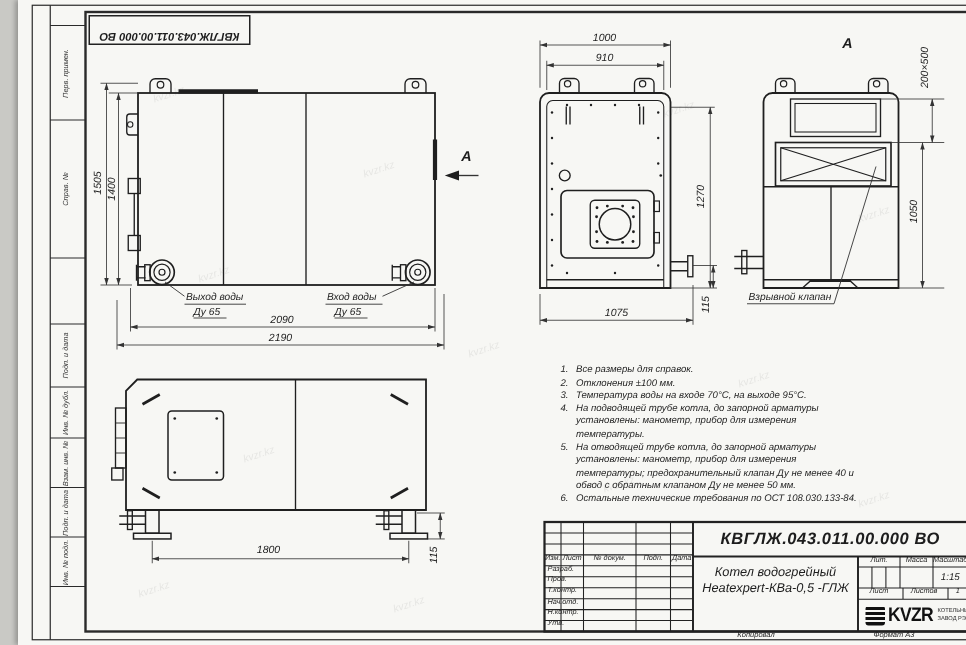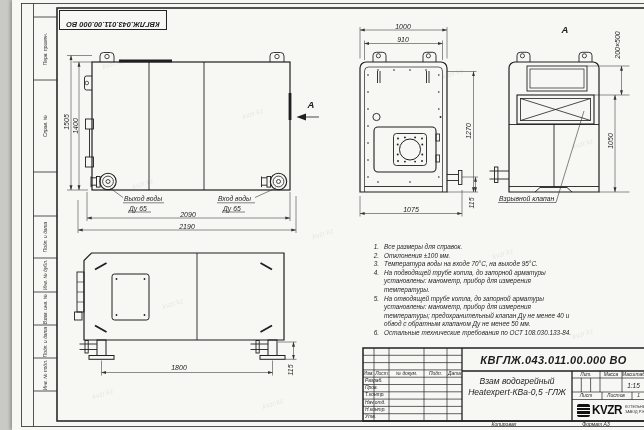--- a/index.html
+++ b/index.html
@@ -296,21 +296,21 @@
   <span class="tb" style="left:442.5px;top:373.5px;">Дата</span>
 
   <span class="tb tb-left" style="left:353px;top:380.8px;">Разраб.</span>
   <span class="tb tb-left" style="left:353px;top:388.1px;">Пров.</span>
   <span class="tb tb-left" style="left:353px;top:395.4px;">Т.контр.</span>
   <span class="tb tb-left" style="left:353px;top:402.7px;">Нач.отд.</span>
   <span class="tb tb-left" style="left:353px;top:410px;">Н.контр.</span>
   <span class="tb tb-left" style="left:353px;top:417.3px;">Утв.</span>
 
   <span class="tb docnum" style="left:541.5px;top:359.8px;">КВГЛЖ.043.011.00.000 ВО</span>
-  <span class="tb tbname" style="left:505px;top:381px;">Взам водогрейный</span>
+  <span class="tb tbname" style="left:505px;top:381px;">Котел водогрейный</span>
   <span class="tb tbname" style="left:505px;top:392px;">Heatexpert-КВа-0,5 -ГЛЖ</span>
 
   <span class="tb" style="left:574px;top:374.6px;">Лит.</span>
   <span class="tb" style="left:599px;top:374.6px;">Масса</span>
   <span class="tb" style="left:621.5px;top:374.6px;">Масштаб</span>
   <span class="tb tbscale" style="left:621.5px;top:385.5px;">1:15</span>
   <span class="tb" style="left:574px;top:396px;">Лист</span>
   <span class="tb" style="left:604px;top:396px;">Листов</span>
   <span class="tb" style="left:626.5px;top:396px;">1</span>
 

